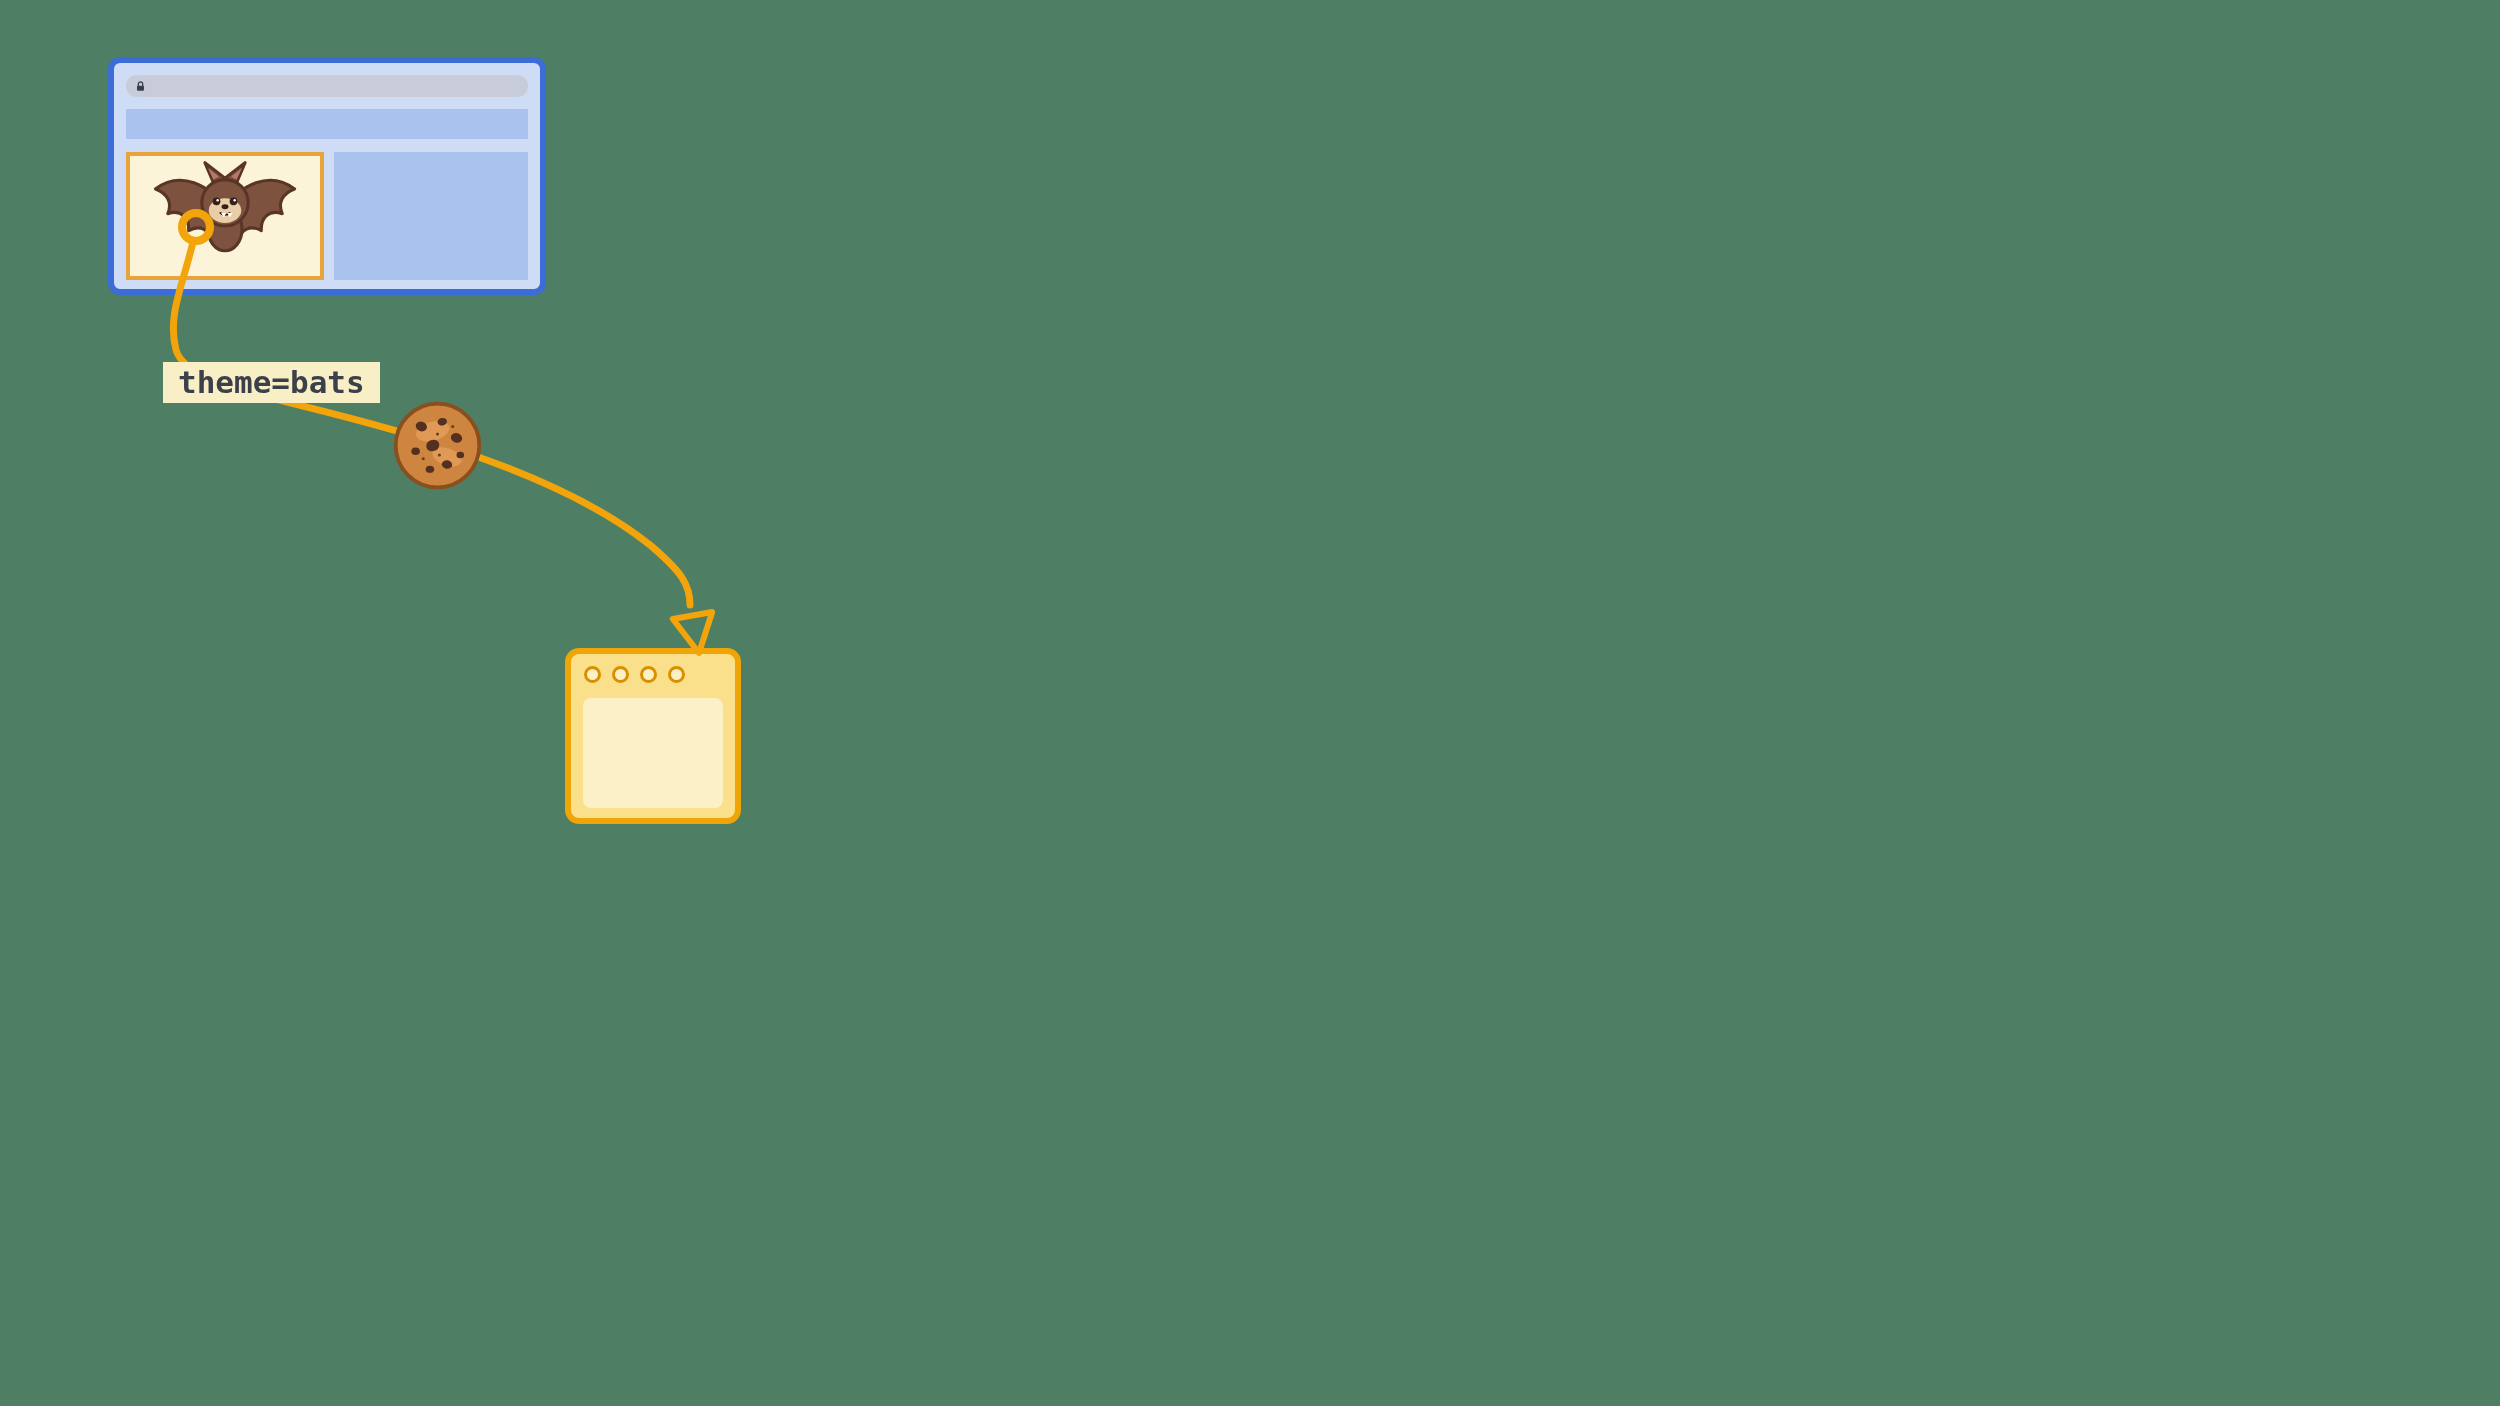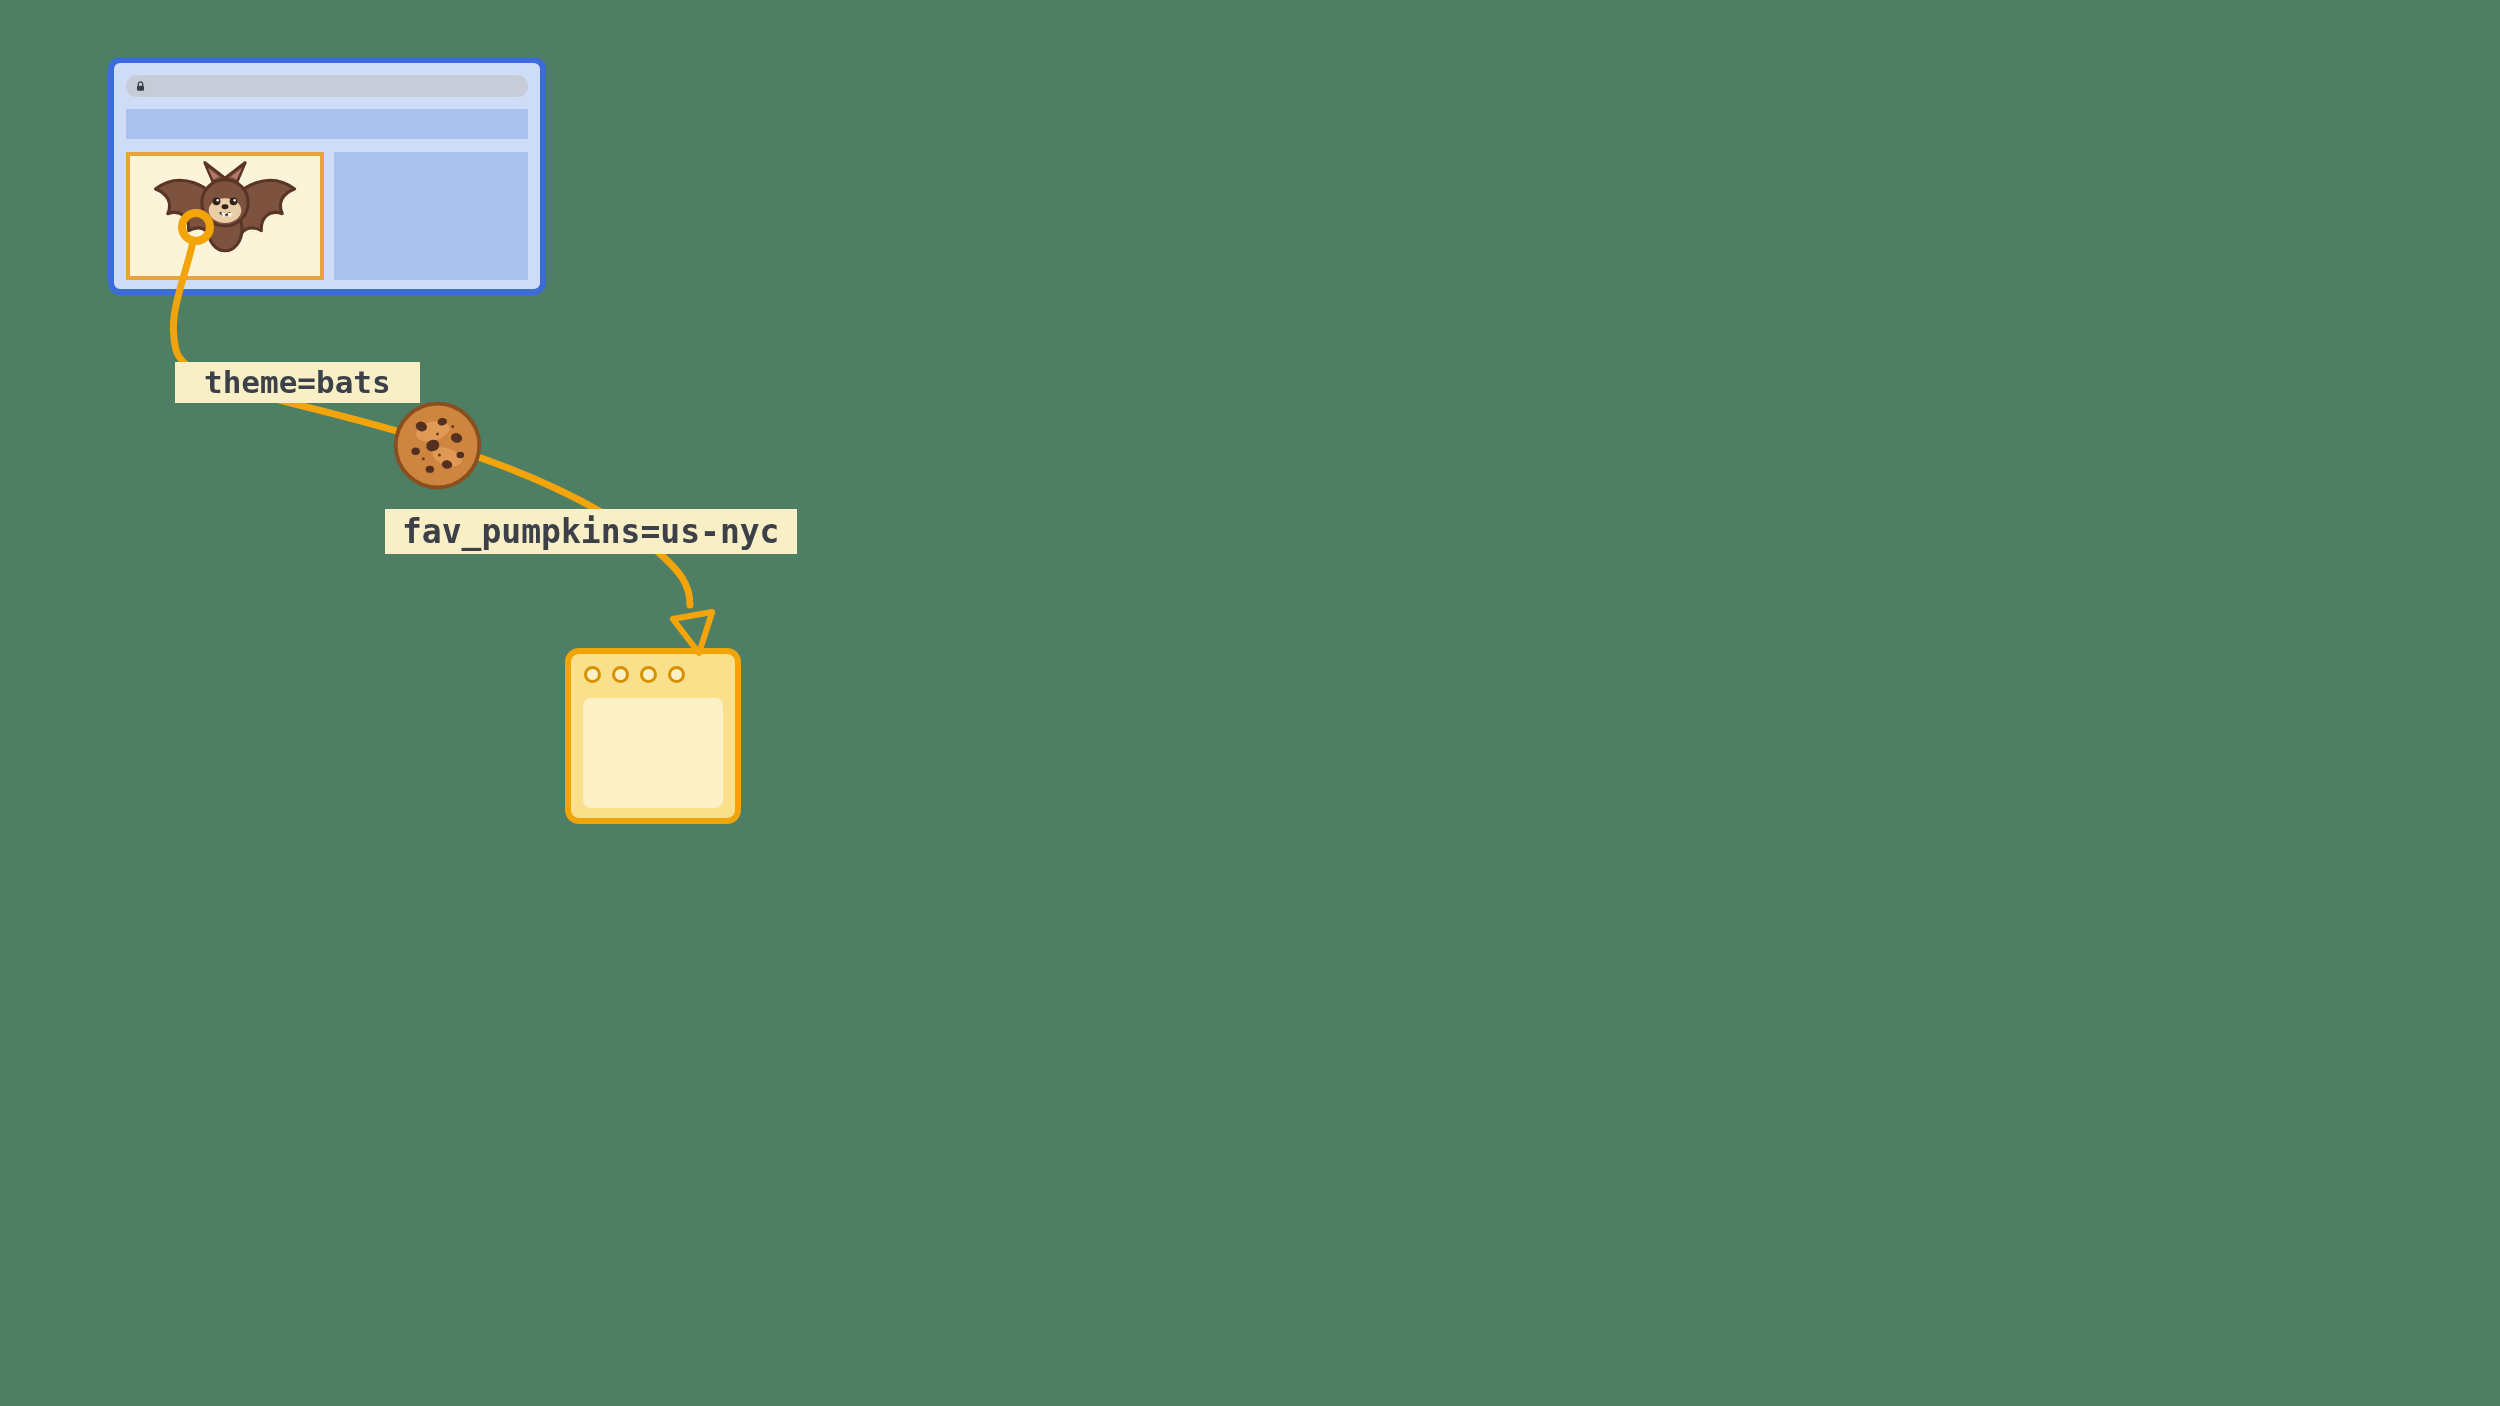--- a/index.html
+++ b/index.html
@@ -35,21 +35,21 @@
 
   
   .connector{position:absolute;left:0;top:0;width:2500px;height:1406px;pointer-events:none;}
   .connector .shaft{fill:none;stroke:var(--connector);stroke-width:7;stroke-linecap:round;}
   .connector .ring{fill:none;stroke:var(--connector);stroke-width:8;}
   .connector .head{fill:none;stroke:var(--connector);stroke-width:6;stroke-linejoin:round;}
 
   
   .label{position:absolute;font-family:"DejaVu Sans Mono",monospace;font-weight:bold;
          color:var(--label_text);background:var(--label_bg);white-space:nowrap;}
-  .label1{left:163px;top:362px;font-size:31px;line-height:41px;padding:0 29px;margin-left:12px;}
+  .label1{left:163px;top:362px;font-size:31px;line-height:41px;padding:0 15px;}
   .label2{left:385px;top:509px;font-size:33px;line-height:45px;padding:0 17px;}
 
   .cookie{position:absolute;left:390px;top:398px;width:95px;height:95px;}
   .bat{width:172px;height:116px;}
 </style>
 </head>
 <body>
 
 <div class="stage">
 
@@ -97,21 +97,20 @@
     <div class="pane-right"></div>
   </div>
 
   <svg class="connector" viewBox="0 0 2500 1406">
     <circle class="ring" cx="196" cy="227" r="14"></circle>
     <path class="shaft" d="M 193 242 C 183 285, 167 315, 176 350 C 186 388, 300 400, 420 438 C 520 468, 600 505, 650 545 C 682 572, 690 585, 690 605"></path>
     <path class="head" d="M 699 653 L 672.8 619 L 712.2 612 Z"></path>
   </svg>
 
   <div class="label label1">theme=bats</div>
-  <div class="label label2">fav_pumpkins=us-nyc</div>
 
   <svg class="cookie" viewBox="0 0 100 100">
     <circle cx="50" cy="50" r="44" fill="#cd8540" stroke="#8a4f1d" stroke-width="4"></circle>
     <ellipse cx="45" cy="35" rx="18" ry="10" fill="#e09a55" transform="rotate(-15 45 35)"></ellipse>
     <ellipse cx="60" cy="62" rx="16" ry="9" fill="#e09a55" transform="rotate(20 60 62)"></ellipse>
     <ellipse cx="33" cy="30" rx="6" ry="5" fill="#53301f" transform="rotate(20 33 30)"></ellipse>
     <ellipse cx="55" cy="25" rx="5" ry="4" fill="#53301f" transform="rotate(-10 55 25)"></ellipse>
     <ellipse cx="70" cy="42" rx="6" ry="5" fill="#53301f" transform="rotate(15 70 42)"></ellipse>
     <ellipse cx="45" cy="50" rx="7" ry="6" fill="#53301f" transform="rotate(-20 45 50)"></ellipse>
     <ellipse cx="27" cy="56" rx="4.5" ry="4" fill="#53301f"></ellipse>

